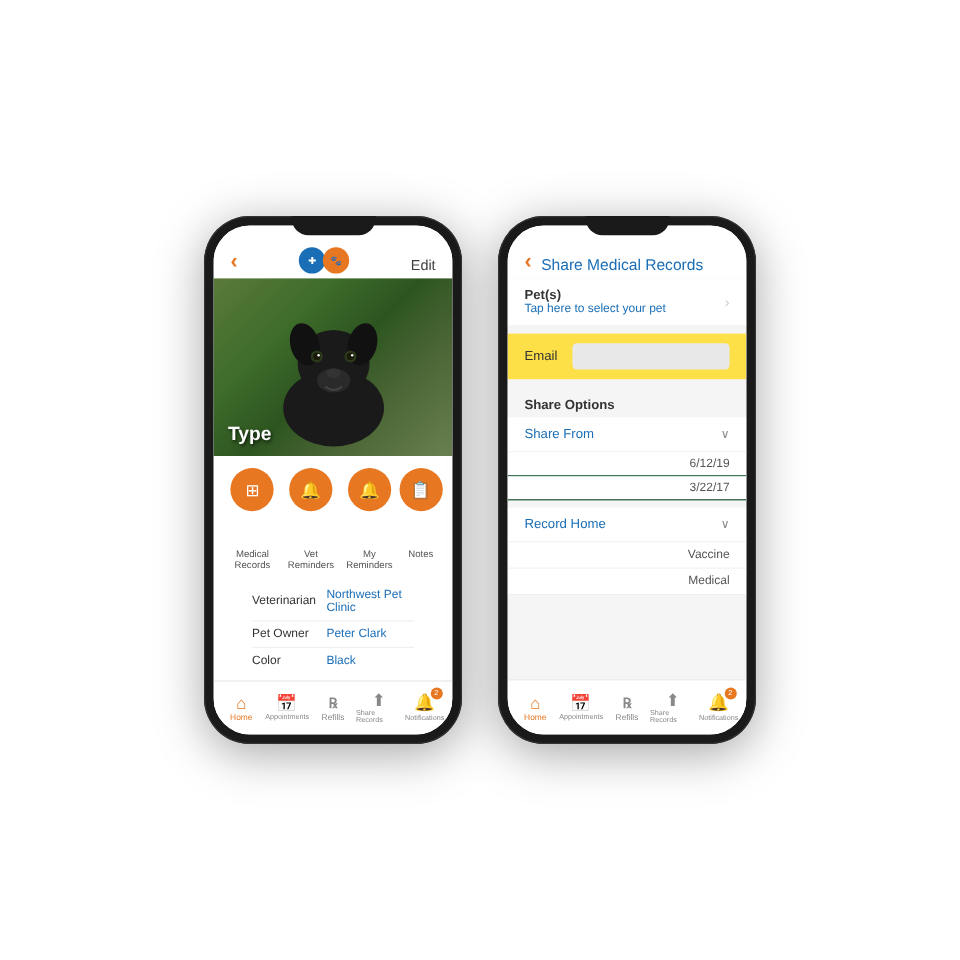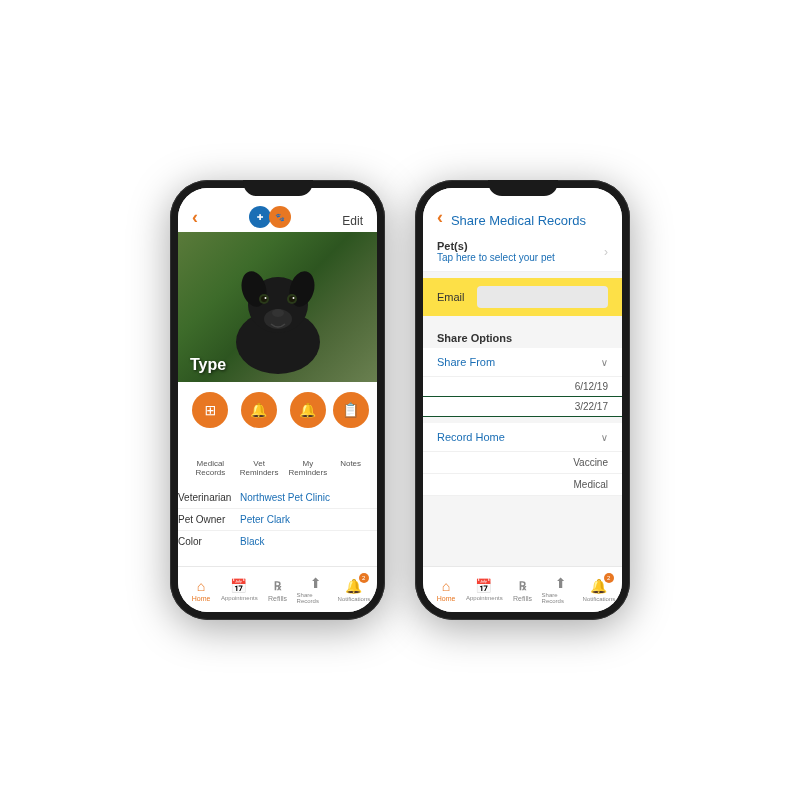--- a/index.html
+++ b/index.html
@@ -142,21 +142,21 @@
     }
     .action-label {
       font-size: 8px;
       color: #555;
       text-align: center;
       max-width: 48px;
       margin-top: 29px;
     }
 
     .info-section {
-      padding: 6px 0;
+      padding: 6px 32px;
       background: #fff;
       flex: 1;
     }
     .info-row {
       display: flex;
       align-items: center;
       padding: 5px 0;
       border-bottom: 1px solid #f0f0f0;
       font-size: 10px;
     }

